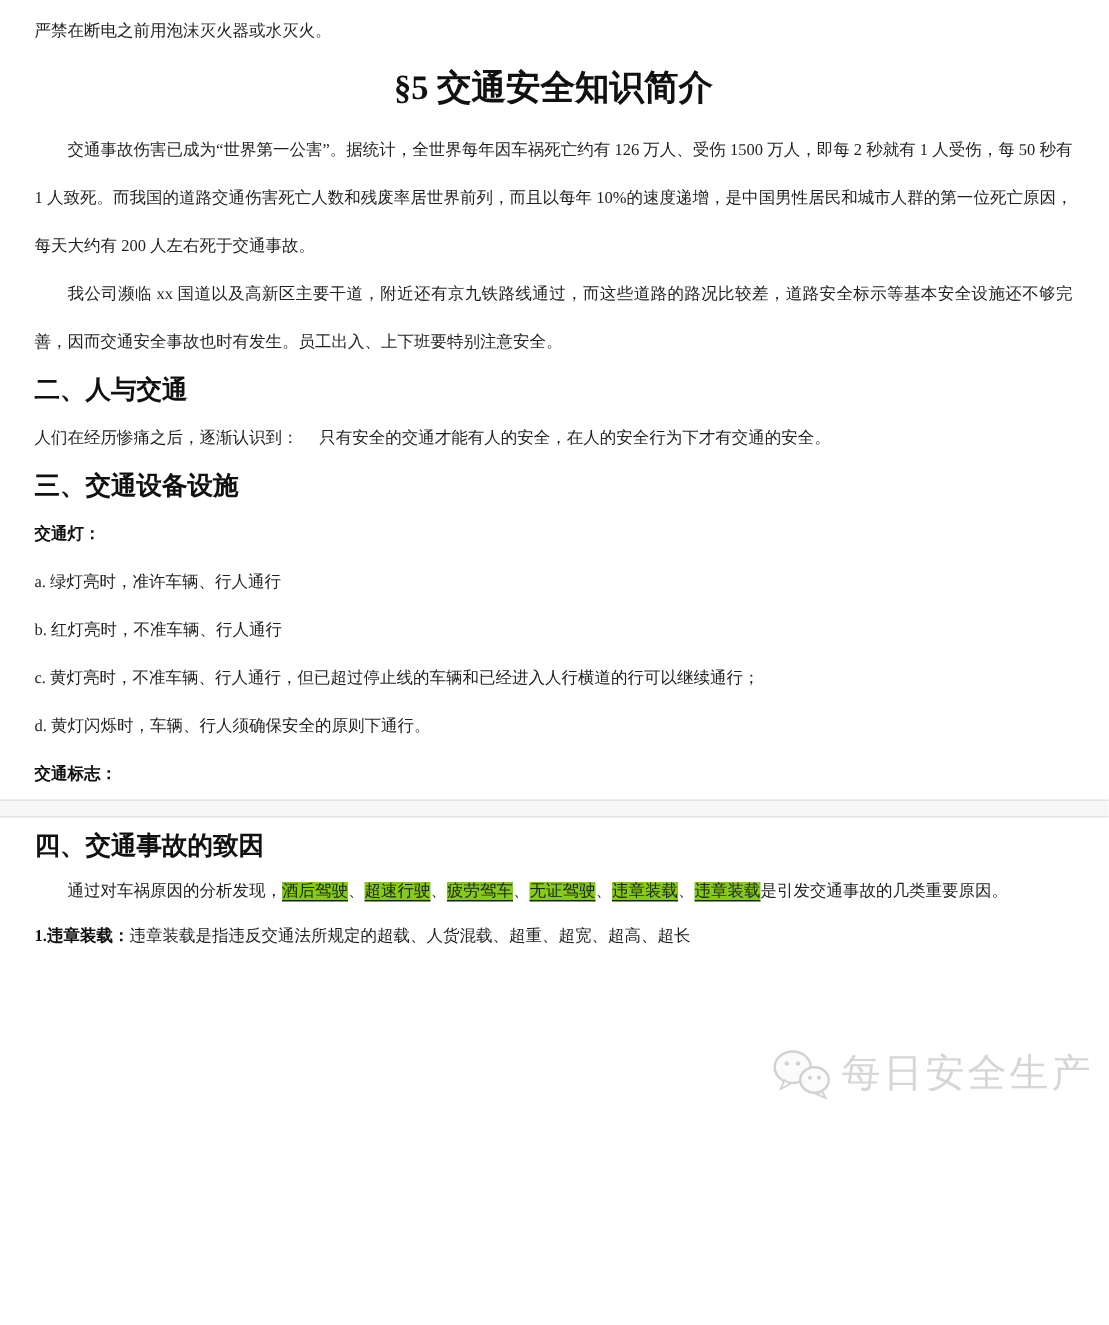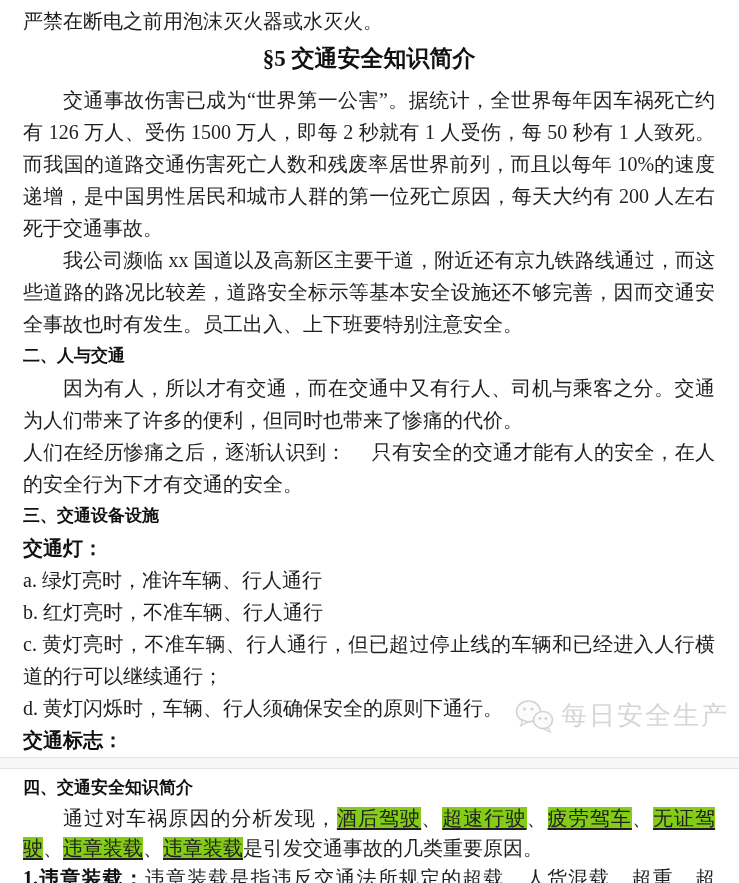--- a/index.html
+++ b/index.html
@@ -17,21 +17,21 @@
   .page {
     position: relative;
     width: 739px;
     height: 883px;
     box-sizing: border-box;
     padding: 0 24px 0 23px;
     background: #ffffff;
   }
   .body-line {
     margin: 0;
-    font-size: 20px;
+    font-size: 11px;
     line-height: 32px;
     text-align: justify;
   }
   .top-note {
     padding-top: 5px;
   }
   .doc-title {
     margin: 4px 0 7px 0;
     font-size: 23px;
     line-height: 36px;
@@ -99,41 +99,40 @@
 
   <h1 class="doc-title">§5 交通安全知识简介</h1>
 
   <p class="body-line indent">交通事故伤害已成为“世界第一公害”。据统计，全世界每年因车祸死亡约有 126 万人、受伤 1500 万人，即每 2 秒就有 1 人受伤，每 50 秒有 1 人致死。而我国的道路交通伤害死亡人数和残废率居世界前列，而且以每年 10%的速度递增，是中国男性居民和城市人群的第一位死亡原因，每天大约有 200 人左右死于交通事故。</p>
 
 
   <p class="body-line indent">我公司濒临 xx 国道以及高新区主要干道，附近还有京九铁路线通过，而这些道路的路况比较差，道路安全标示等基本安全设施还不够完善，因而交通安全事故也时有发生。员工出入、上下班要特别注意安全。</p>
 
   <h2 class="heading">二、人与交通</h2>
 
-  <p class="body-line indent">因为有人，所以才有交通，而在交通中又有行人、司机与乘客之分。交通为人们带来了许多的便利，但同时也带来了惨痛的代价。</p>
 
   <p class="body-line">人们在经历惨痛之后，逐渐认识到：　 只有安全的交通才能有人的安全，在人的安全行为下才有交通的安全。</p>
 
   <h2 class="heading">三、交通设备设施</h2>
 
   <p class="body-line bold">交通灯：</p>
 
   <p class="body-line">a. 绿灯亮时，准许车辆、行人通行</p>
 
   <p class="body-line">b. 红灯亮时，不准车辆、行人通行</p>
 
   <p class="body-line">c. 黄灯亮时，不准车辆、行人通行，但已超过停止线的车辆和已经进入人行横道的行可以继续通行；</p>
 
   <p class="body-line">d. 黄灯闪烁时，车辆、行人须确保安全的原则下通行。</p>
 
   <p class="body-line bold">交通标志：</p>
 
   <div class="seam"></div>
 
-  <h2 class="heading s4-heading">四、交通安全知识简介</h2>
+  <h2 class="heading s4-heading">四、交通事故的致因</h2>
 
   <p class="body-line s4 indent">
     <span>通过对车祸原因的分析发现，</span><span class="hl">酒后驾驶</span><span>、</span><span class="hl">超速行驶</span><span>、</span><span class="hl">疲劳驾车</span><span>、</span><span class="hl">无证驾驶</span><span>、</span><span class="hl">违章装载</span><span>、</span><span class="hl">违章装载</span><span>是引发交通事故的几类重要原因。</span>
   </p>
 
   <p class="body-line s4">
     <span class="bold">1.违章装载：</span><span>违章装载是指违反交通法所规定的超载、人货混载、超重、超宽、超高、超长</span>
   </p>
 
   <div class="watermark">

